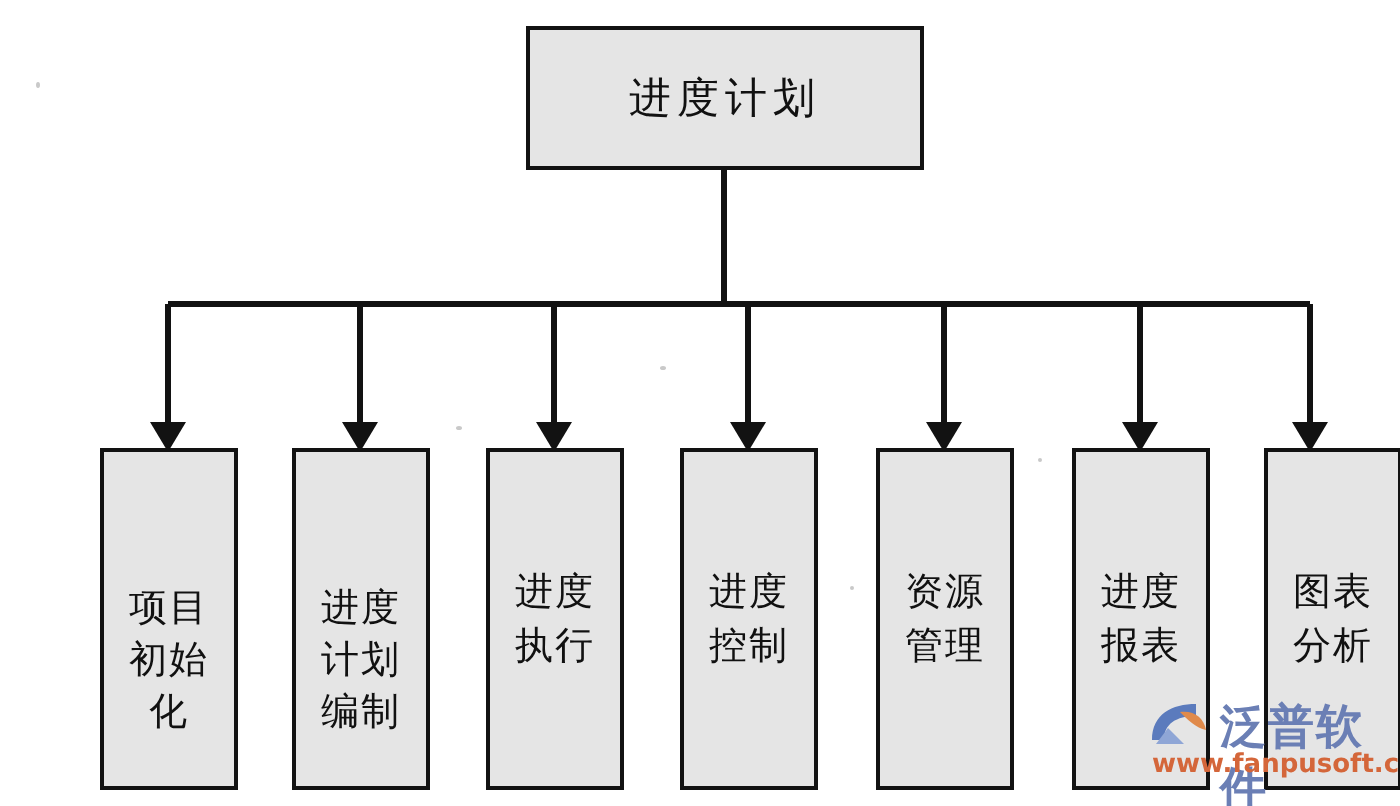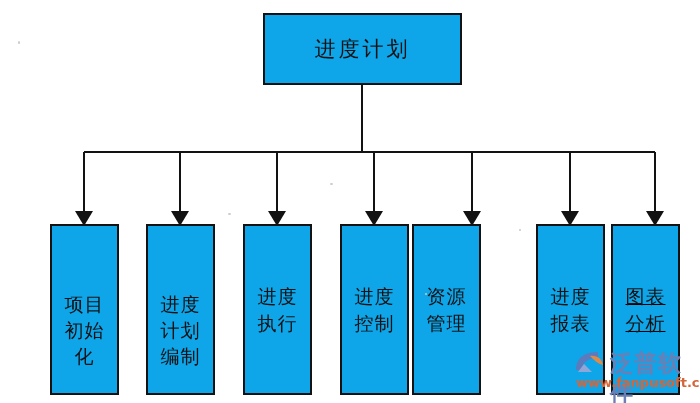--- a/index.html
+++ b/index.html
@@ -7,21 +7,21 @@
     width:700px;height:403px;
     background:#ffffff;
     font-family:"DejaVu Sans","Liberation Sans",sans-serif;
     overflow:hidden;position:relative;
   }
   #canvas{position:absolute;left:0;top:0;width:700px;height:403px;}
 
   .node{
     position:absolute;
     border:2px solid #121212;
-    background:#0ea5e9;
+    background:#e5e5e5;
     box-sizing:border-box;
     display:flex;
     align-items:center;
     justify-content:center;
     text-align:center;
   }
   .node .label{
     color:#111111;
     letter-spacing:1px;
     white-space:pre-line;
@@ -114,29 +114,29 @@
 编制</span>
   </div>
   <div class="node leaf" style="left:243px;">
     <span class="label">进度
 执行</span>
   </div>
   <div class="node leaf" style="left:340px;">
     <span class="label">进度
 控制</span>
   </div>
-  <div class="node leaf" style="left:412px;">
+  <div class="node leaf" style="left:438px;">
     <span class="label">资源
 管理</span>
   </div>
   <div class="node leaf" style="left:536px;">
     <span class="label">进度
 报表</span>
   </div>
-  <div class="node leaf" style="left:611px;text-decoration:underline;">
+  <div class="node leaf" style="left:632px;">
     <span class="label">图表
 分析</span>
   </div>
 
   <div class="speck" style="left:18px;top:41px;width:2px;height:3px;"></div>
   <div class="speck" style="left:330px;top:183px;width:3px;height:2px;"></div>
   <div class="speck" style="left:228px;top:213px;width:3px;height:2px;"></div>
   <div class="speck" style="left:425px;top:293px;width:2px;height:2px;"></div>
   <div class="speck" style="left:519px;top:229px;width:2px;height:2px;"></div>
 

